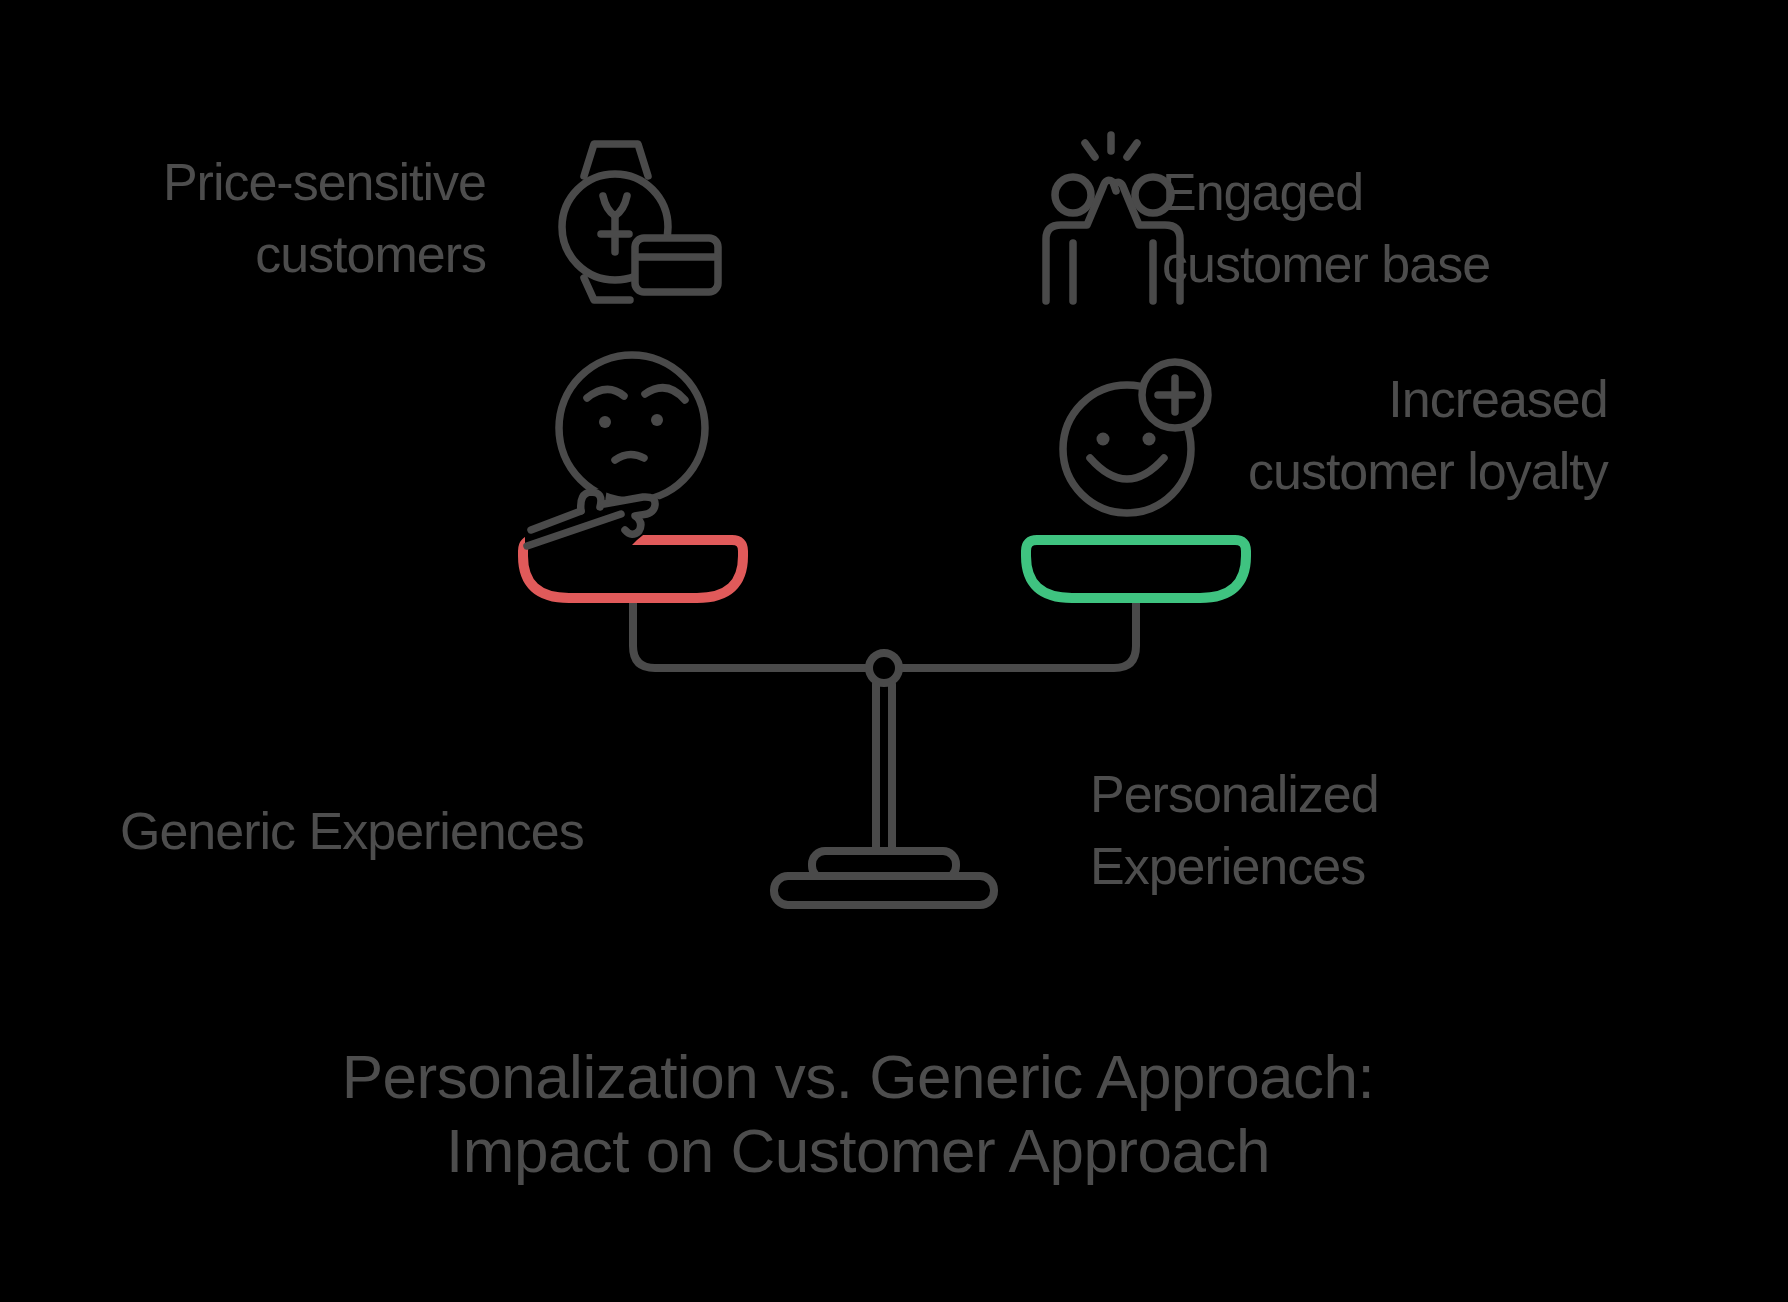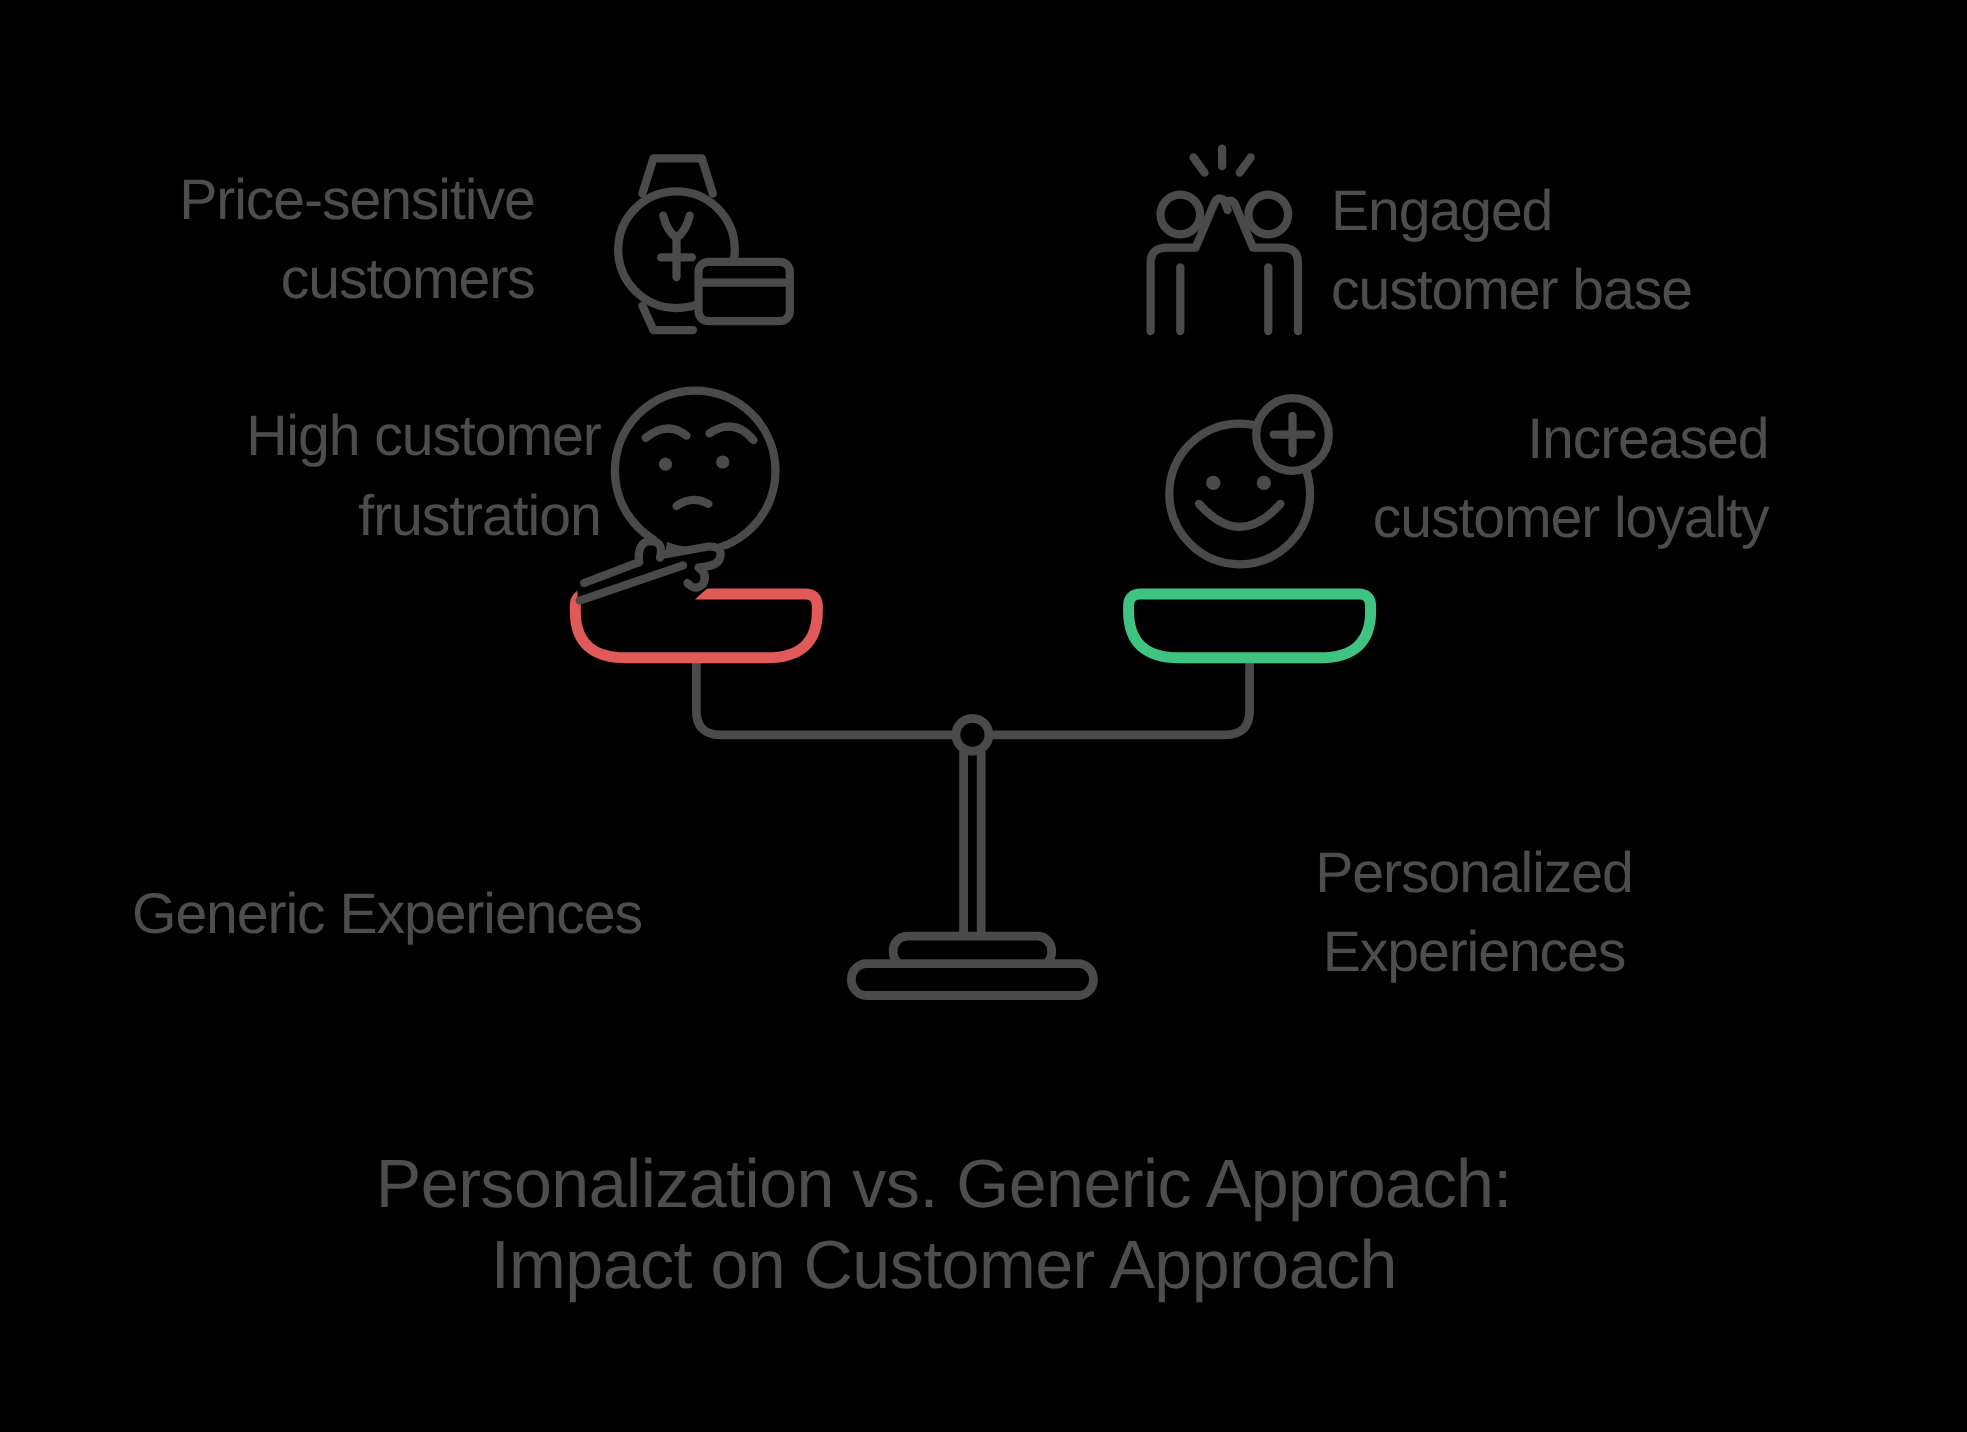--- a/index.html
+++ b/index.html
@@ -9,21 +9,21 @@
     font-family:"Liberation Sans", sans-serif;
     overflow:hidden;
     padding-left:28px;
   }
   .label {
     position:absolute; color:var(--text,#4d4d4d);
     font-size:52px; line-height:72px; letter-spacing:-1px;
     white-space:nowrap;
   }
   .ra { text-align:right; }
-  .ctr { text-align:center; }
+  .ctr { text-align:left; }
   .title {
     position:absolute; color:var(--text,#4d4d4d);
     font-size:62px; line-height:74px; letter-spacing:-0.5px;
     text-align:center; white-space:nowrap;
   }
   svg { position:absolute; overflow:visible; }
   .s  { fill:none; stroke:var(--line,#4a4a4a); stroke-width:7.5;
         stroke-linecap:round; stroke-linejoin:round; }
   .sb { fill:none; stroke:var(--line,#4a4a4a); stroke-width:8;
         stroke-linecap:round; stroke-linejoin:round; }
@@ -40,26 +40,22 @@
 </head>
 <body>
 
 <div id="canvas">
 
   <div class="label ra" style="right:1330px; top:146px;">
     <div>Price-sensitive</div>
     <div>customers</div>
   </div>
 
-  <div class="label ra" style="right:1270px; top:361px;">
-    <div>High customer</div>
-    <div>frustration</div>
-  </div>
 
-  <div class="label" style="left:1210px; top:156px;">
+  <div class="label" style="left:1162px; top:156px;">
     <div>Engaged</div>
     <div>customer base</div>
   </div>
 
   <div class="label" style="left:1248px; top:363px;text-align:right;">
     <div>Increased</div>
     <div>customer loyalty</div>
   </div>
 
   <div class="label" style="left:108px; top:795px;margin-left:12px;">

